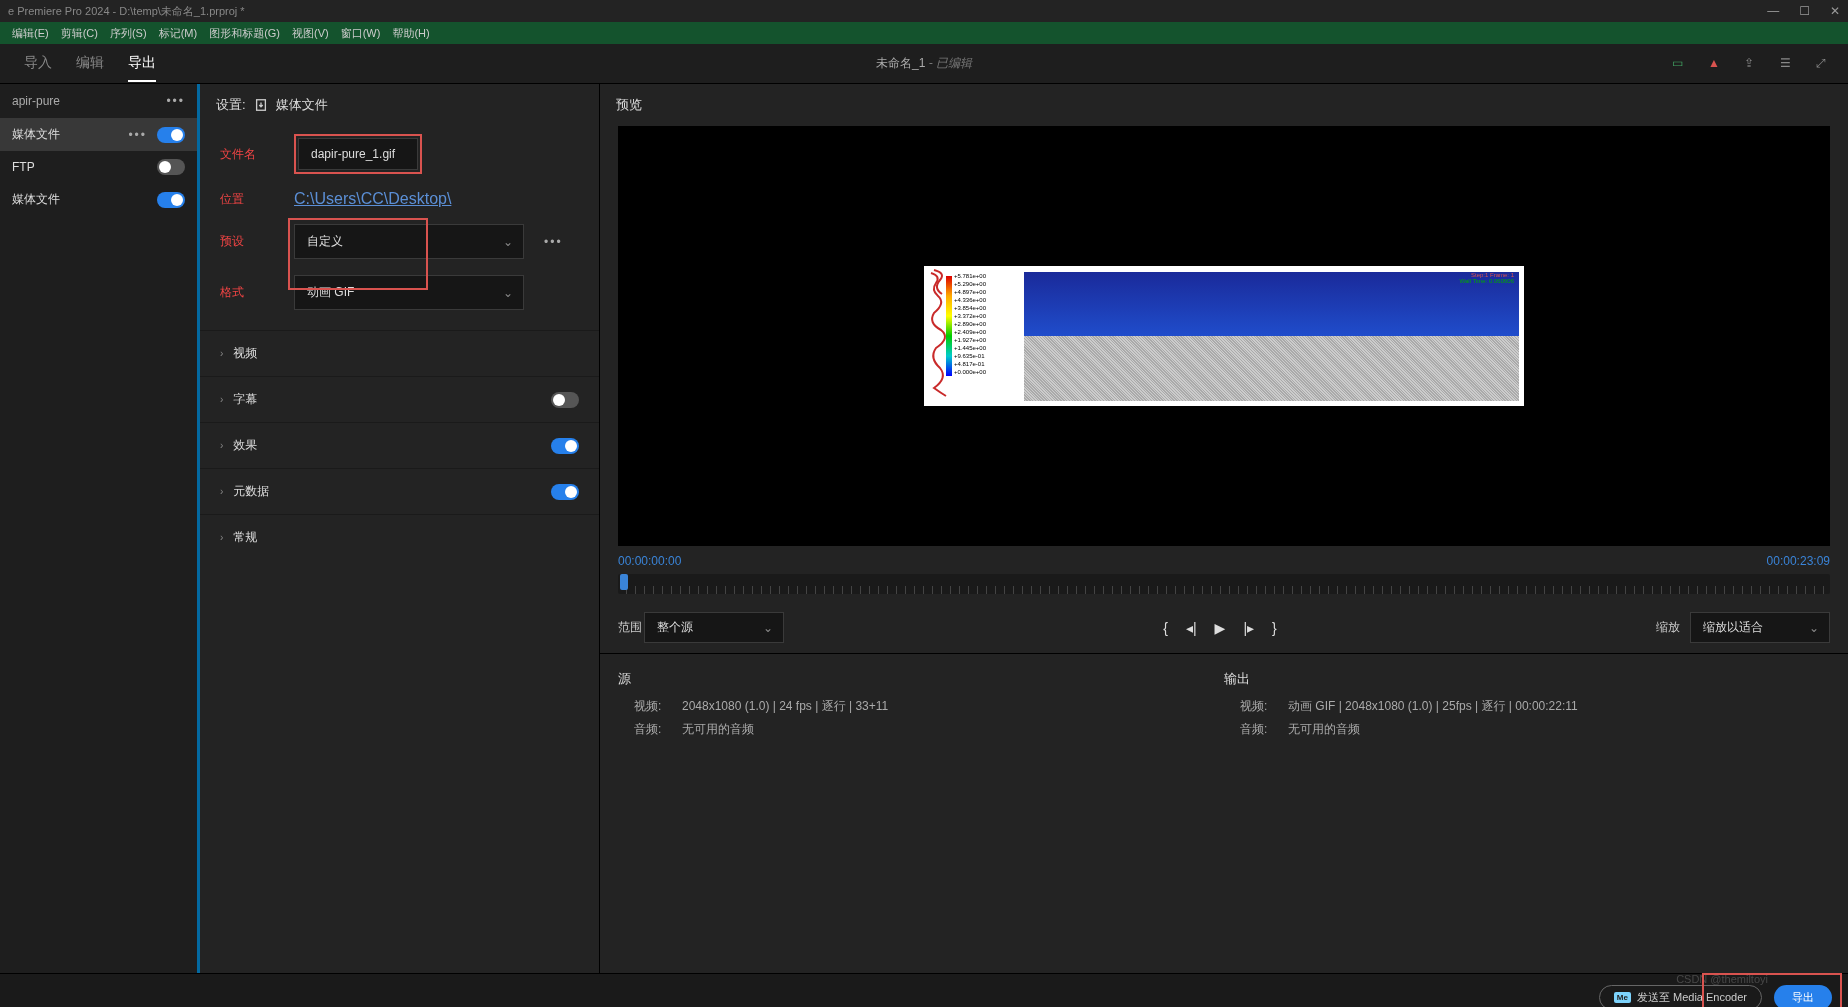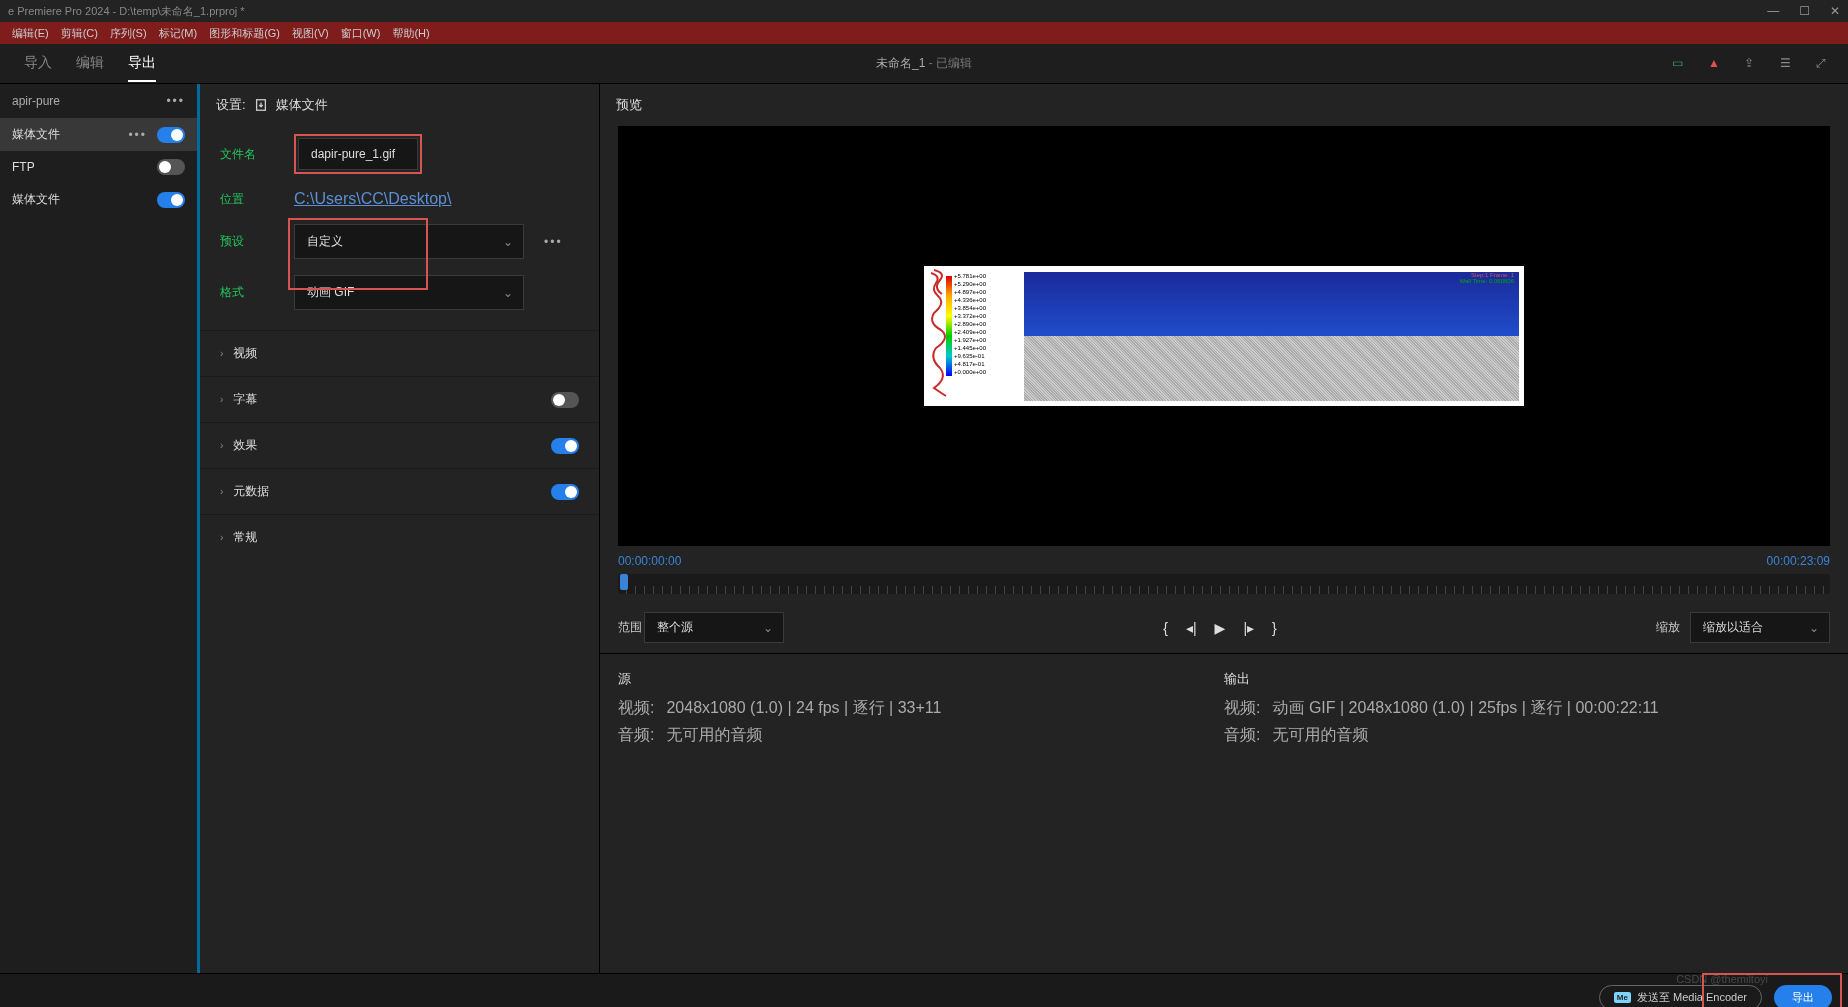--- a/index.html
+++ b/index.html
@@ -3,49 +3,49 @@
   <meta charset="utf-8">
   <style>
     * { margin: 0; padding: 0; box-sizing: border-box; font-family: "Microsoft YaHei", "Segoe UI", sans-serif; }
     body { background: #1a1a1a; color: #ccc; font-size: 12px; overflow: hidden; height: 1007px; width: 1848px; }
     
     .title-bar { background: #232323; height: 22px; display: flex; align-items: center; padding: 0 8px; justify-content: space-between; }
     .title-bar-text { color: #888; font-size: 11px; }
     .window-controls { display: flex; gap: 20px; color: #999; }
     .window-controls span { cursor: pointer; }
     
-    .menu-bar { background: #7f1d1d; height: 22px; display: flex; align-items: center; padding: 0 8px; gap: 4px; }
+    .menu-bar { background: #14532d; height: 22px; display: flex; align-items: center; padding: 0 8px; gap: 4px; }
     .menu-bar span { color: #ccc; font-size: 11px; padding: 2px 4px; cursor: pointer; }
     
     .tab-row { background: #1e1e1e; height: 40px; display: flex; align-items: center; position: relative; border-bottom: 1px solid #000; }
     .mode-tabs { display: flex; gap: 24px; padding-left: 24px; }
     .mode-tab { color: #888; font-size: 14px; padding: 8px 0; cursor: pointer; }
     .mode-tab.active { color: #fff; border-bottom: 2px solid #fff; }
     .project-label { position: absolute; left: 50%; transform: translateX(-50%); color: #aaa; font-size: 12px; }
-    .project-label .edited { color: #777; }
+    .project-label .edited { color: #777; font-style: italic; }
     .top-right-icons { position: absolute; right: 16px; display: flex; gap: 20px; align-items: center; }
     .top-icon { width: 16px; height: 16px; color: #888; }
     .top-icon.warning { color: #d9534f; }
     
     .main-area { display: flex; height: calc(100% - 84px - 34px); }
     
     .left-sidebar { width: 200px; background: #1e1e1e; border-right: 3px solid #0369a1; }
     .sidebar-header { display: flex; justify-content: space-between; align-items: center; padding: 10px 12px; color: #aaa; }
     .sidebar-header .more { letter-spacing: 2px; cursor: pointer; }
     .sidebar-item { display: flex; align-items: center; justify-content: space-between; padding: 8px 12px; color: #ddd; cursor: pointer; }
     .sidebar-item.active { background: #383838; }
     .sidebar-item-text { display: flex; align-items: center; gap: 8px; }
     .sidebar-item-more { letter-spacing: 2px; color: #aaa; }
     .sidebar-controls { display: flex; align-items: center; gap: 10px; }
     
     .settings-panel { width: 400px; background: #232323; border-right: 1px solid #000; padding: 0; }
     .settings-header { display: flex; align-items: center; gap: 8px; padding: 12px 16px; color: #ddd; font-size: 13px; }
     .settings-header svg { width: 14px; height: 14px; }
     .setting-row { display: flex; align-items: center; padding: 8px 20px; gap: 12px; }
-    .setting-label { width: 62px; color: #22c55e; font-size: 12px; }
+    .setting-label { width: 62px; color: #ef4444; font-size: 12px; }
     .setting-input { background: #161616; border: 1px solid #3a3a3a; color: #ddd; padding: 8px 12px; width: 230px; font-size: 12px; }
     .setting-link { color: #5b8fd6; text-decoration: underline; font-size: 16px; cursor: pointer; }
     .setting-select { background: #161616; border: 1px solid #3a3a3a; color: #ddd; padding: 8px 12px; width: 230px; font-size: 12px; position: relative; cursor: pointer; }
     .select-chevron { position: absolute; right: 10px; top: 50%; transform: translateY(-50%); color: #888; }
     .more-dots { color: #aaa; cursor: pointer; letter-spacing: 2px; margin-left: 8px; }
     .highlight-box { border: 2px solid #d9534f; padding: 2px; }
     
     .collapsible { display: flex; align-items: center; justify-content: space-between; padding: 14px 20px; color: #ddd; border-top: 1px solid #1a1a1a; cursor: pointer; }
     .collapsible-left { display: flex; align-items: center; gap: 10px; }
     .chevron { color: #888; font-size: 10px; }
@@ -76,21 +76,21 @@
     .controls-row { display: flex; align-items: center; justify-content: space-between; padding: 10px 18px; }
     .range-section { display: flex; align-items: center; gap: 2px; }
     .range-select { background: #161616; border: 1px solid #3a3a3a; color: #ddd; padding: 6px 30px 6px 12px; position: relative; cursor: pointer; width: 140px; }
     .playback-controls { display: flex; gap: 18px; align-items: center; }
     .play-btn { color: #ddd; cursor: pointer; font-size: 14px; }
     .scale-section { display: flex; align-items: center; gap: 10px; }
     
     .info-section { display: flex; border-top: 1px solid #000; padding: 16px 18px; }
     .info-col { flex: 1; }
     .info-title { color: #ddd; font-size: 13px; margin-bottom: 10px; }
-    .info-row { color: #aaa; font-size: 16px; margin: 6px 0 6px 0; display: flex; gap: 12px; }
+    .info-row { color: #aaa; font-size: 12px; margin: 6px 0 6px 16px; display: flex; gap: 12px; }
     .info-label { min-width: 36px; }
     
     .bottom-bar { height: 48px; background: #1a1a1a; border-top: 1px solid #000; display: flex; align-items: center; justify-content: flex-end; padding: 0 16px; gap: 12px; }
     .send-encoder { border: 1px solid #666; border-radius: 14px; padding: 4px 14px; color: #ccc; font-size: 11px; display: flex; align-items: center; gap: 6px; cursor: pointer; }
     .me-badge { background: #7dd3fc; color: #222; font-size: 8px; padding: 1px 3px; border-radius: 2px; font-weight: bold; }
     .export-btn { background: #2680eb; color: #fff; border-radius: 14px; padding: 5px 18px; font-size: 11px; cursor: pointer; }
     .highlight-bottom { position: absolute; border: 2px solid #d9534f; right: 6px; bottom: 0; width: 140px; height: 48px; pointer-events: none; }
     .watermark { position: absolute; right: 80px; bottom: 36px; color: #666; font-size: 11px; opacity: 0.6; }
   </style>
 </head>

